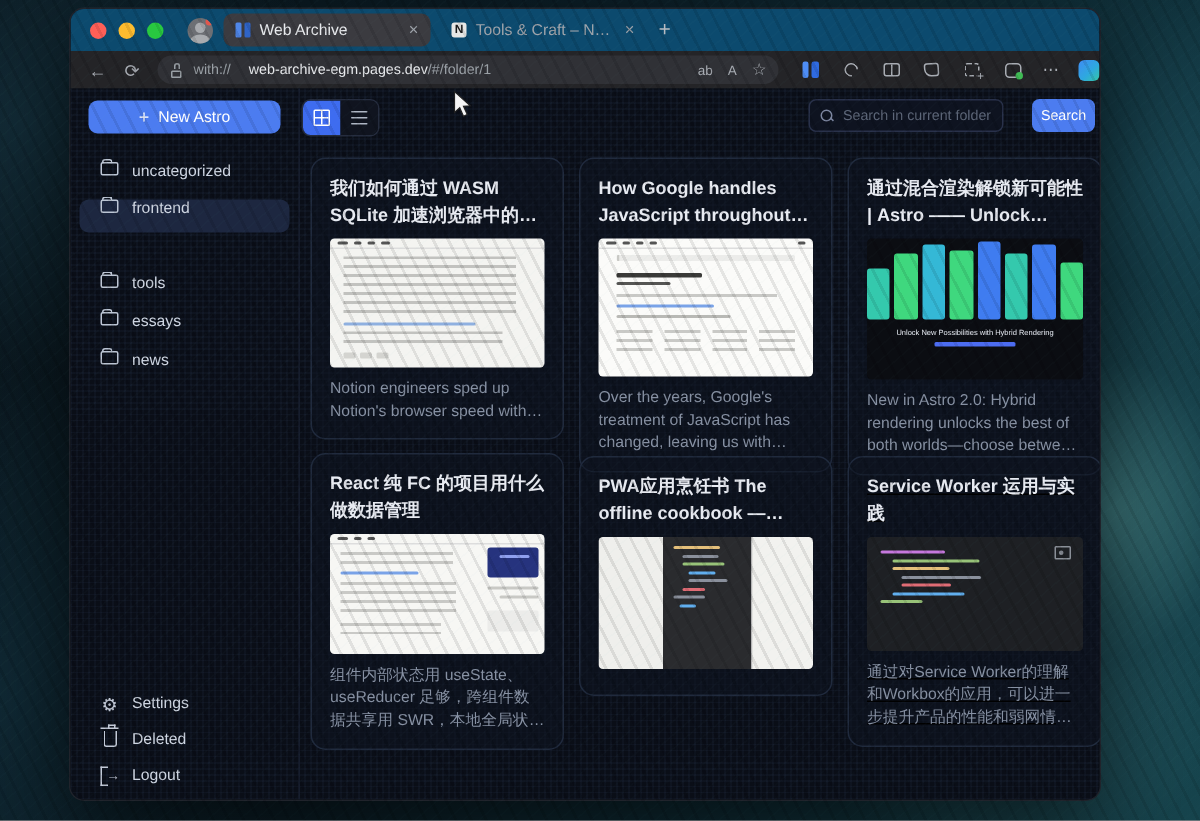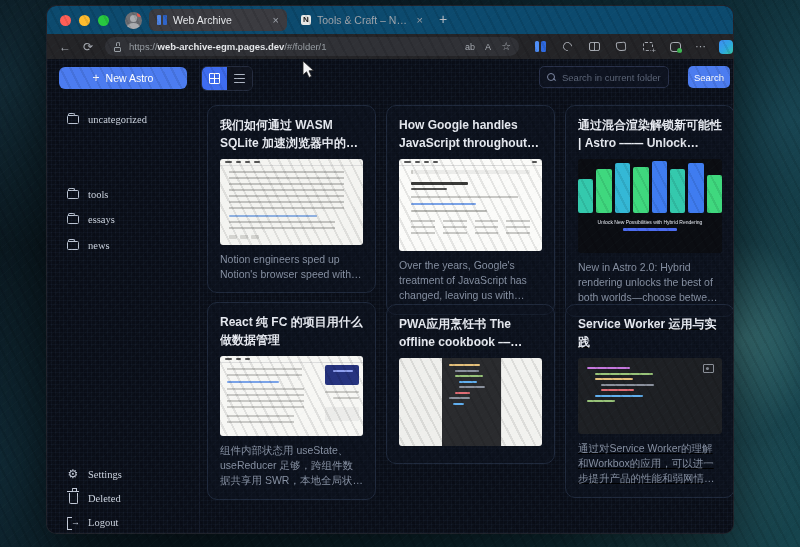--- a/index.html
+++ b/index.html
@@ -51,21 +51,21 @@
   .tab .x { color:#9fa4ab; font-size:11px; cursor:default; }
   .newtab { position:absolute; left:392px; top:5px; color:#b9bcc2; font-size:14px; }
 
   .toolbar { position:absolute; left:0; top:28px; right:0; height:25px; background:#242427; display:flex; align-items:center; }
   .navbtn { color:#a8acb3; font-size:12px; margin-left:12px; }
   .addr { position:relative; margin-left:12px; width:418px; height:19px; background:#303136; border-radius:10px; display:flex; align-items:center; padding:0 8px; }
   .lockw { position:relative; width:9px; height:10px; margin-right:7px; }
   .lockw .b { position:absolute; left:1px; bottom:0; width:7px; height:5px; border:1px solid #9aa0a6; border-radius:1px; }
   .lockw .a { position:absolute; left:2.5px; top:0; width:4px; height:4px; border:1px solid #9aa0a6; border-bottom:none; border-radius:3px 3px 0 0; }
   .url { font-size:9.5px; color:#9aa0a6; white-space:nowrap; }
-  .url b { color:#e8eaed; font-weight:bold; }
+  .url b { color:#e8eaed; font-weight:normal;margin-left:12px; }
   .addr .right { margin-left:auto; display:flex; align-items:center; gap:10px; color:#a8acb3; font-size:9px; }
   .tbicons { display:flex; align-items:center; gap:13px; margin-left:14px; color:#a8acb3; }
   .icw { position:relative; width:14px; height:14px; display:flex; align-items:center; justify-content:center; }
   .ws { width:11px; height:11px; display:flex; gap:1.5px; }
   .ws i { flex:1; border-radius:1.5px; background:#4e8df6; } .ws i:last-child{ background:#2f6ae0; }
   .cshape { width:9px; height:9px; border:1.5px solid #a8acb3; border-radius:50%; border-right-color:transparent; transform:rotate(40deg); }
   .splitic { width:11px; height:9px; border:1.2px solid #a8acb3; border-radius:2px; position:relative; }
   .splitic::before { content:''; position:absolute; left:4.3px; top:0; width:1.2px; height:100%; background:#a8acb3; }
   .hubic { width:10px; height:9px; border:1.2px solid #a8acb3; border-radius:2px 2px 2px 5px; position:relative; transform:rotate(-4deg); }
   .shotic { width:10px; height:9px; border:1.2px dashed #a8acb3; border-radius:2px; position:relative; }
@@ -96,21 +96,21 @@
   .list-ic i { height:1.4px; background:#aeb6c4; border-radius:1px; }
   .searchbox { position:absolute; left:492px; top:7px; width:130px; height:22px; background:#0e1320; border:1px solid #29314a; border-radius:5px; display:flex; align-items:center; padding:0 7px; gap:6px; }
   .mag { position:relative; width:9px; height:9px; flex:0 0 auto; }
   .mag::before{ content:''; position:absolute; left:0; top:0; width:6px; height:6px; border:1.2px solid #7c86a0; border-radius:50%; }
   .mag::after{ content:''; position:absolute; left:6px; top:6px; width:3px; height:1.2px; background:#7c86a0; transform:rotate(45deg); }
   .searchbox input { flex:1; background:transparent; border:none; outline:none; color:#cdd4e0; font-size:9.5px; font-family:inherit; min-width:0; }
   .searchbox input::placeholder { color:#5d6678; }
   .searchbtn { position:absolute; left:641px; top:7px; width:42px; height:22px; font-size:9.5px; border-radius:5px; }
 
   
-  .sitem { position:absolute; left:6px; width:140px; height:22px; display:flex; align-items:center; gap:9px; padding-left:14px; color:#cfd6e2; font-size:10.5px; border-radius:6px;font-family:Liberation Serif, serif; }
+  .sitem { position:absolute; left:6px; width:140px; height:22px; display:flex; gap:9px; padding-left:14px; color:#cfd6e2; font-size:10.5px; border-radius:6px; }
   .sitem.active { background:#1d2740; }
   .fold { position:relative; width:12px; height:9px; border:1.2px solid #bcc5d4; border-radius:1.5px; flex:0 0 auto; }
   .fold::before { content:''; position:absolute; top:-3px; left:0px; width:5px; height:2px; border:1.2px solid #bcc5d4; border-bottom:none; border-radius:2px 2px 0 0; }
   .gear { font-size:12px; color:#c3cad8; width:12px; text-align:center; flex:0 0 auto; }
   .trash { position:relative; width:9px; height:11px; border:1.2px solid #c3cad8; border-top:none; border-radius:0 0 2px 2px; margin:0 1.5px; flex:0 0 auto; }
   .trash::before { content:''; position:absolute; top:-2px; left:-2.5px; width:12px; height:1.2px; background:#c3cad8; }
   .trash::after { content:''; position:absolute; top:-4.5px; left:2px; width:3px; height:2px; border:1.2px solid #c3cad8; border-bottom:none; }
   .logout-ic { position:relative; width:12px; height:11px; flex:0 0 auto; color:#c3cad8; font-size:9px; }
   .logout-ic::before { content:''; position:absolute; left:0; top:0; width:4px; height:11px; border:1.2px solid #c3cad8; border-right:none; }
   .logout-ic::after { content:'→'; position:absolute; left:4px; top:0.5px; }
@@ -184,21 +184,21 @@
     </div>
 
     <div class="toolbar">
       <span class="navbtn">←</span>
       <span class="navbtn">⟳</span>
       <div class="addr">
         <span class="lockw">
             <span class="a"></span>
             <span class="b"></span>
           </span>
-        <span class="url"><span>https://</span><b>web-archive-egm.pages.dev</b><span>/#/folder/1</span></span>
+        <span class="url"><span>with://</span><b>web-archive-egm.pages.dev</b><span>/#/folder/1</span></span>
         <span class="right">
           <span>ab</span>
           <span>A</span>
           <span class="glyph">☆</span>
         </span>
       </div>
       <div class="tbicons">
         <span class="icw">
             <span class="ws">
               <i></i>
@@ -246,20 +246,24 @@
       </div>
       <div class="searchbox">
         <span class="mag"></span>
         <input type="text" placeholder="Search in current folder" style="">
       </div>
       <button class="btn-blue searchbtn">Search</button>
 
       <div class="sitem" style="top:49px">
           <span class="fold"></span>
           <span>uncategorized</span>
+        </div>
+      <div class="sitem active" style="top:74px">
+          <span class="fold"></span>
+          <span>frontend</span>
         </div>
       <div class="sitem" style="top:124px">
           <span class="fold"></span>
           <span>tools</span>
         </div>
       <div class="sitem" style="top:175px">
           <span class="fold"></span>
           <span>news</span>
         </div>
       <div class="sitem" style="top:149px">

